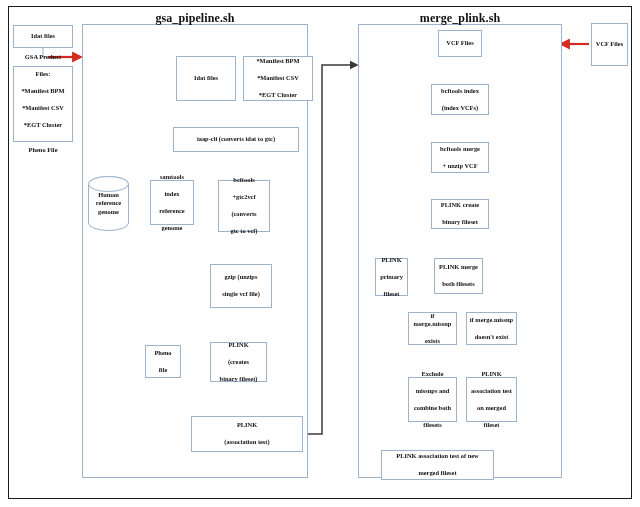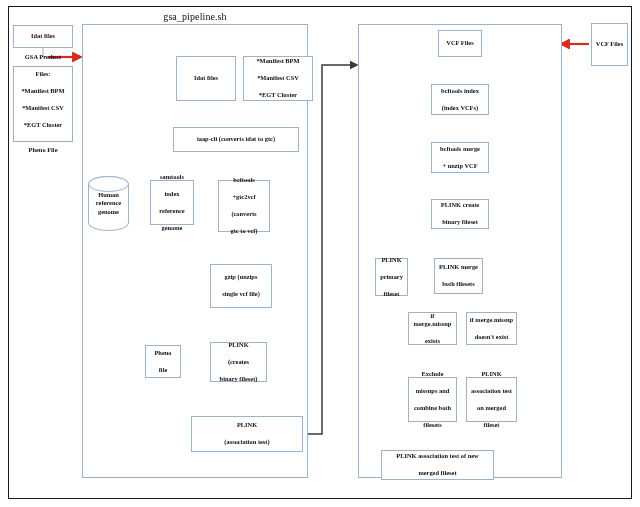--- a/index.html
+++ b/index.html
@@ -14,21 +14,21 @@
   .page-frame{
     position:absolute;left:8px;top:6px;width:624px;height:493px;
     border:1.5px solid #1a1a1a;box-sizing:border-box;background:#fff;
   }
 
   
   .panel{
     position:absolute;border:1px solid #9db2cc;box-sizing:border-box;background:#fff;
   }
   .panel-title{
-    position:absolute;font-weight:normal;font-size:10px;color:#111;
+    position:absolute;font-weight:bold;font-size:12px;color:#111;
     text-align:center;white-space:nowrap;letter-spacing:.1px;
   }
 
   
   .node{
     position:absolute;border:1px solid #9db2cc;box-sizing:border-box;background:#fff;
     display:flex;align-items:center;justify-content:center;text-align:center;
     font-weight:bold;font-size:6.4px;line-height:1.32;color:#111;
     padding:1px 2px;
   }
@@ -104,20 +104,21 @@
 
     <path d="M432,346 L432,376" stroke="#d62b1f" stroke-width="2.6" fill="none" marker-end="url(#rh)"></path>
     <path d="M491,346 L491,376" stroke="#d62b1f" stroke-width="2.6" fill="none" marker-end="url(#rh)"></path>
     <path d="M432,422 L432,449" stroke="#d62b1f" stroke-width="2.6" fill="none" marker-end="url(#rh)"></path>
   </svg>
 
   <div class="panel" style="left:82px;top:24px;width:226px;height:454px;"></div>
   <div class="panel-title" style="left:82px;top:11px;width:226px;">gsa_pipeline.sh</div>
 
   <div class="panel" style="left:358px;top:24px;width:204px;height:454px;"></div>
+  <div class="panel-title" style="left:358px;top:11px;width:204px;">merge_plink.sh</div>
 
   <div class="node" style="left:13px;top:25px;width:60px;height:23px;">
     <span>Idat files</span>
   </div>
 
   <div class="node" style="left:13px;top:66px;width:60px;height:76px;">
     <span>
       <span>GSA Product</span><br>
       <span>Files:</span><br>
       <span>*Manifest BPM</span><br>

